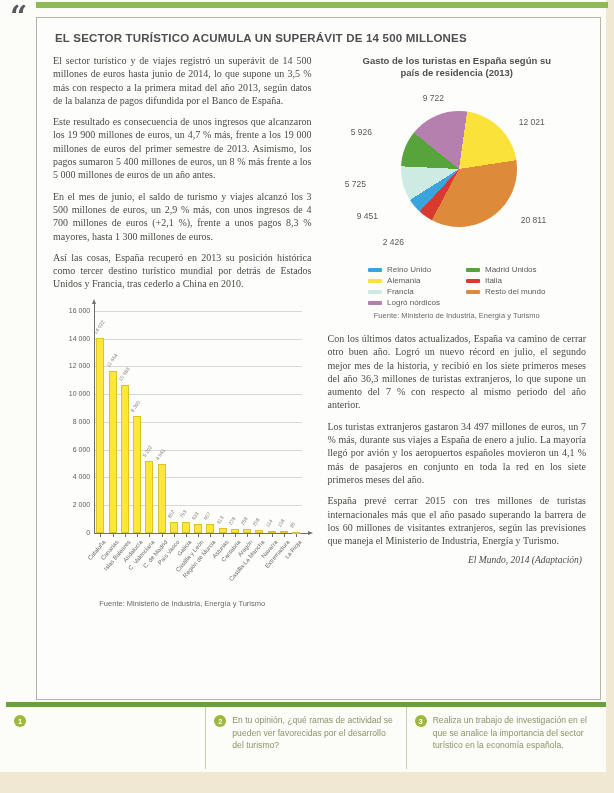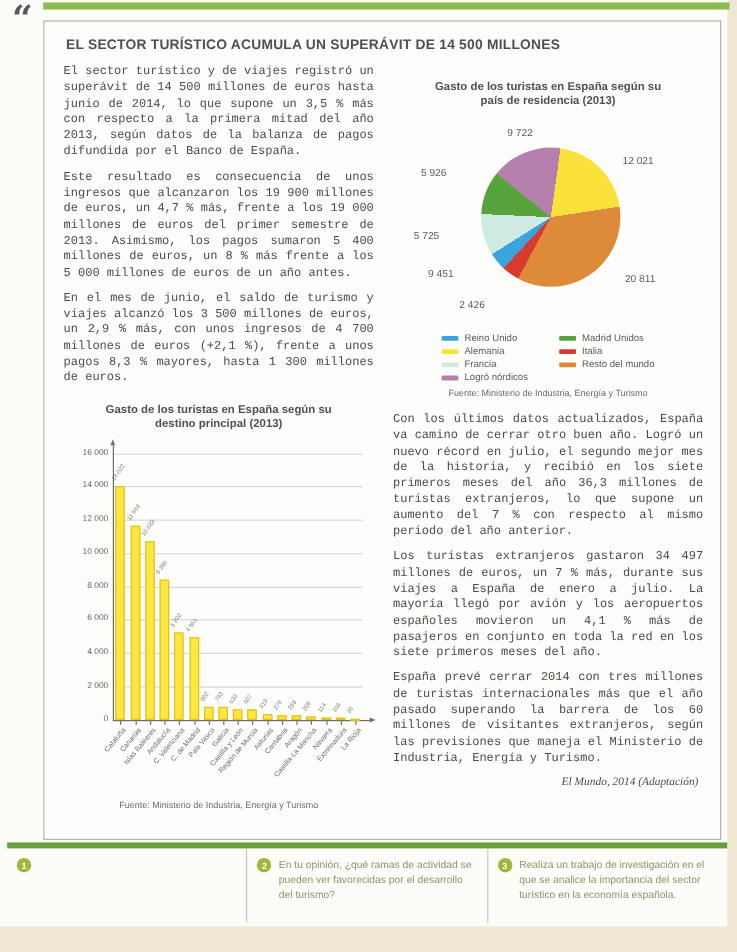--- a/index.html
+++ b/index.html
@@ -7,24 +7,24 @@
   .scan { position:relative; width:614px; height:793px; background:#f1e8d4; overflow:hidden; }
   .paper { position:absolute; left:0; top:0; width:606px; height:772px; background:#fcfcf9; }
 
   .top-strip { position:absolute; left:36px; top:2px; width:572px; height:6px; background:#8cbb52; }
   .quote-mark { position:absolute; left:10px; top:2px; font-family:"DejaVu Serif", serif; font-weight:bold; font-size:30px; color:#59595b; line-height:30px; }
 
   .article { position:absolute; left:36px; top:17px; width:565px; height:683px; border:1px solid #b6b3ab; background:#fdfdfb; padding:12px 14px 0 16px; }
   .article-title { font-size:11.5px; font-weight:bold; color:#4e4f51; letter-spacing:0.2px; margin:2px 0 10px 2px; }
   .cols { display:flex; gap:16px; }
   .col { width:260px; }
-  .col p { font-family:Liberation Mono, monospace; font-size:10px; line-height:13.3px; color:#4c4b46; text-align:justify; margin-bottom:8px; }
+  .col p { font-family:Liberation Serif, serif; font-size:10px; line-height:13.3px; color:#4c4b46; text-align:justify; margin-bottom:8px; }
   .attribution { font-family:"Liberation Serif", serif; font-style:italic; font-size:9.5px; color:#4c4b46; text-align:right; margin-top:2px; padding-right:4px; }
 
-  .chart-title { font-weight:bold; font-size:9.5px; color:#4f5050; text-align:center; line-height:12px; width:210px; margin:13px auto 6px; }
+  .chart-title { font-weight:bold; font-size:9.5px; color:#4f5050; text-align:center; line-height:12px; width:210px; margin:1px auto 6px; }
   .source-line { font-size:7.5px; color:#6b6a66; text-align:center; margin-top:4px; }
 
   
   .pie-wrap { position:relative; width:252px; height:178px; margin:0 auto; }
   .pie-circle { position:absolute; left:70px; top:26px; width:116px; height:116px; border-radius:50%; }
   .pie-label { position:absolute; font-size:8.5px; color:#5b5b57; white-space:nowrap; }
   .legend { display:flex; justify-content:center; gap:26px; margin-top:2px; }
   .legend-col { display:flex; flex-direction:column; gap:2px; }
   .legend-item { display:flex; align-items:center; gap:5px; font-size:8px; color:#5b5b57; }
   .legend-swatch { width:14px; height:4px; border-radius:1px; flex:none; }
@@ -61,23 +61,23 @@
 
     <div class="article">
       <div class="article-title">EL SECTOR TURÍSTICO ACUMULA UN SUPERÁVIT DE 14 500 MILLONES</div>
 
       <div class="cols">
 
         <div class="col">
           <p>El sector turístico y de viajes registró un superávit de 14 500 millones de euros hasta junio de 2014, lo que supone un 3,5 % más con respecto a la primera mitad del año 2013, según datos de la balanza de pagos difundida por el Banco de España.</p>
           <p>Este resultado es consecuencia de unos ingresos que alcanzaron los 19 900 millones de euros, un 4,7 % más, frente a los 19 000 millones de euros del primer semestre de 2013. Asimismo, los pagos sumaron 5 400 millones de euros, un 8 % más frente a los 5 000 millones de euros de un año antes.</p>
           <p>En el mes de junio, el saldo de turismo y viajes alcanzó los 3 500 millones de euros, un 2,9 % más, con unos ingresos de 4 700 millones de euros (+2,1 %), frente a unos pagos 8,3 % mayores, hasta 1 300 millones de euros.</p>
+          <p>Así las cosas, España recuperó en 2013 su posición histórica como tercer destino turístico mundial por detrás de Estados Unidos y Francia, tras cederlo a China en 2010.</p>
 
           <div>
-            <div class="chart-title">Gasto de los turistas en España según su destino principal (2013)</div>
             <div class="bar-chart" id="bar-chart">
                 <div class="grid-line" style="left: 38px; top: 12px; width: 208px;"></div>
                 <div class="ytick" style="left: 0px; top: 8px;">16 000</div>
                 <div class="grid-line" style="left: 38px; top: 39.75px; width: 208px;"></div>
                 <div class="ytick" style="left: 0px; top: 35.75px;">14 000</div>
                 <div class="grid-line" style="left: 38px; top: 67.5px; width: 208px;"></div>
                 <div class="ytick" style="left: 0px; top: 63.5px;">12 000</div>
                 <div class="grid-line" style="left: 38px; top: 95.25px; width: 208px;"></div>
                 <div class="ytick" style="left: 0px; top: 91.25px;">10 000</div>
                 <div class="grid-line" style="left: 38px; top: 123px; width: 208px;"></div>
@@ -212,21 +212,21 @@
                     <span>Resto del mundo</span>
                   </div>
                 </div>
               </div>
             <div class="source-line">Fuente: Ministerio de Industria, Energía y Turismo</div>
           </div>
 
           <div style="margin-top:12px;">
             <p>Con los últimos datos actualizados, España va camino de cerrar otro buen año. Logró un nuevo récord en julio, el segundo mejor mes de la historia, y recibió en los siete primeros meses del año 36,3 millones de turistas extranjeros, lo que supone un aumento del 7 % con respecto al mismo periodo del año anterior.</p>
             <p>Los turistas extranjeros gastaron 34 497 millones de euros, un 7 % más, durante sus viajes a España de enero a julio. La mayoría llegó por avión y los aeropuertos españoles movieron un 4,1 % más de pasajeros en conjunto en toda la red en los siete primeros meses del año.</p>
-            <p>España prevé cerrar 2014 con tres millones de turistas internacionales más que el año pasado superando la barrera de los 60 millones de visitantes extranjeros, según las previsiones que maneja el Ministerio de Industria, Energía y Turismo.</p>
+            <p>España prevé cerrar 2015 con tres millones de turistas internacionales más que el año pasado superando la barrera de los 60 millones de visitantes extranjeros, según las previsiones que maneja el Ministerio de Industria, Energía y Turismo.</p>
             <div class="attribution">El Mundo, 2014 (Adaptación)</div>
           </div>
         </div>
       </div>
     </div>
 
     <div class="bottom-strip"></div>
 
     <div class="questions">
       <div class="question">

